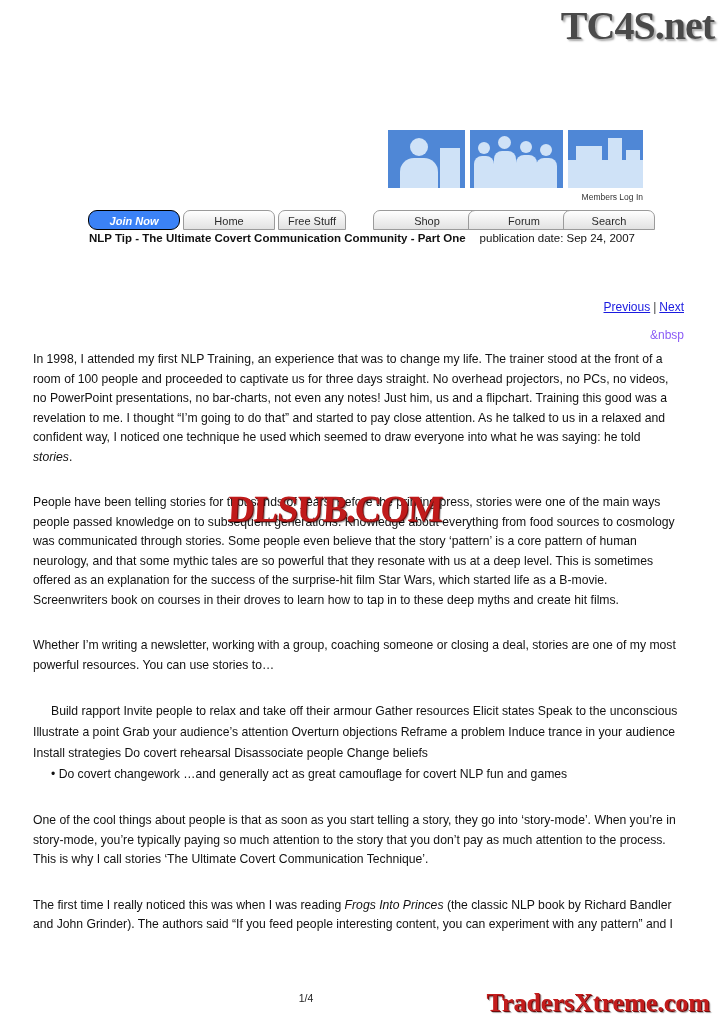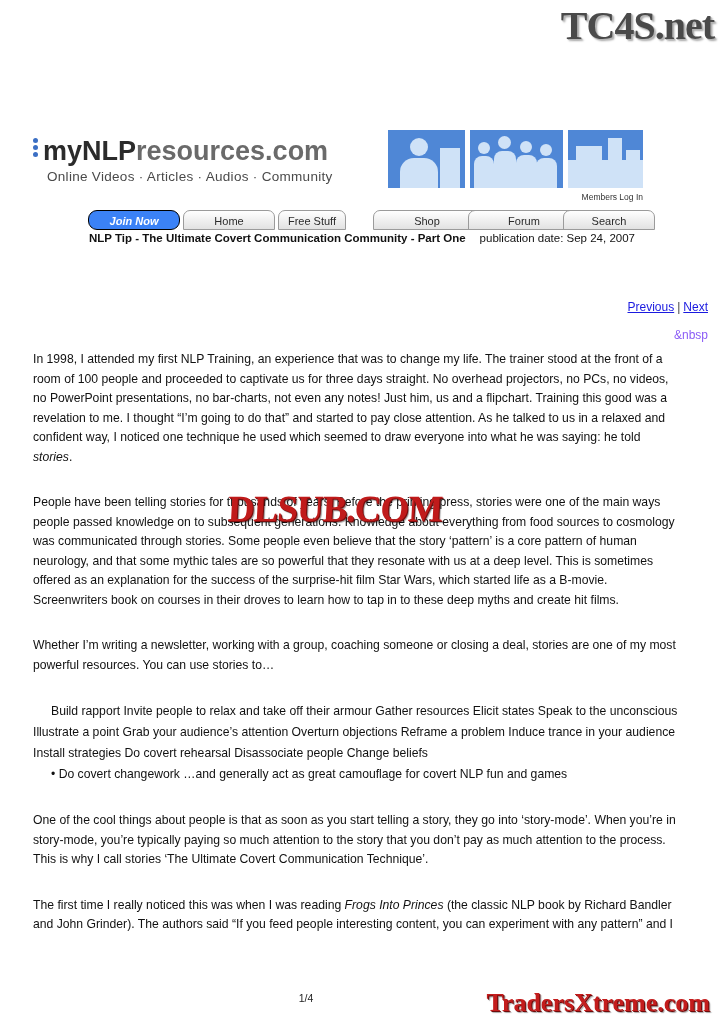--- a/index.html
+++ b/index.html
@@ -153,21 +153,21 @@
   .title-line .pubdate {
     font-weight: normal;
     color: #111;
     margin-left: 14px;
   }
 
   
   .pager {
     position: absolute;
     top: 300px;
-    right: 16px;
+    right: 40px;
     text-align: right;
     font-size: 12px;
   }
   .pager a {
     color: #1a1ae0;
     text-decoration: underline;
   }
   .pager .sep { color: #444; margin: 0 3px; }
   .pager .nbsp {
     display: block;
@@ -233,26 +233,20 @@
     text-shadow: 1px 1px 0 #6e0b0b, 2px 2px 1px rgba(0,0,0,0.35);
   }
 </style>
 </head>
 <body>
 
 <div class="tc4s">TC4S.net</div>
 
 <div class="site-header">
 
-  <div class="logo-block">
-    <div class="logo-main">
-      <span class="logo-dots"><i></i><i></i><i></i></span><span class="logo-my">my</span><span class="logo-nlp">NLP</span><span class="logo-rest">resources.com</span>
-    </div>
-    <div class="logo-sub">Online Videos · Articles · Audios · Community</div>
-  </div>
 
   <div class="header-images">
     <div class="hdr-img a">
       <span class="silhouette" style="left:22px;top:8px;width:18px;height:18px;border-radius:50%;"></span>
       <span class="silhouette" style="left:12px;top:28px;width:38px;height:30px;border-radius:14px 14px 0 0;"></span>
       <span class="silhouette" style="left:52px;top:18px;width:20px;height:40px;"></span>
     </div>
     <div class="hdr-img b">
       <span class="silhouette" style="left:8px;top:12px;width:12px;height:12px;border-radius:50%;"></span>
       <span class="silhouette" style="left:4px;top:26px;width:20px;height:32px;border-radius:8px 8px 0 0;"></span>

